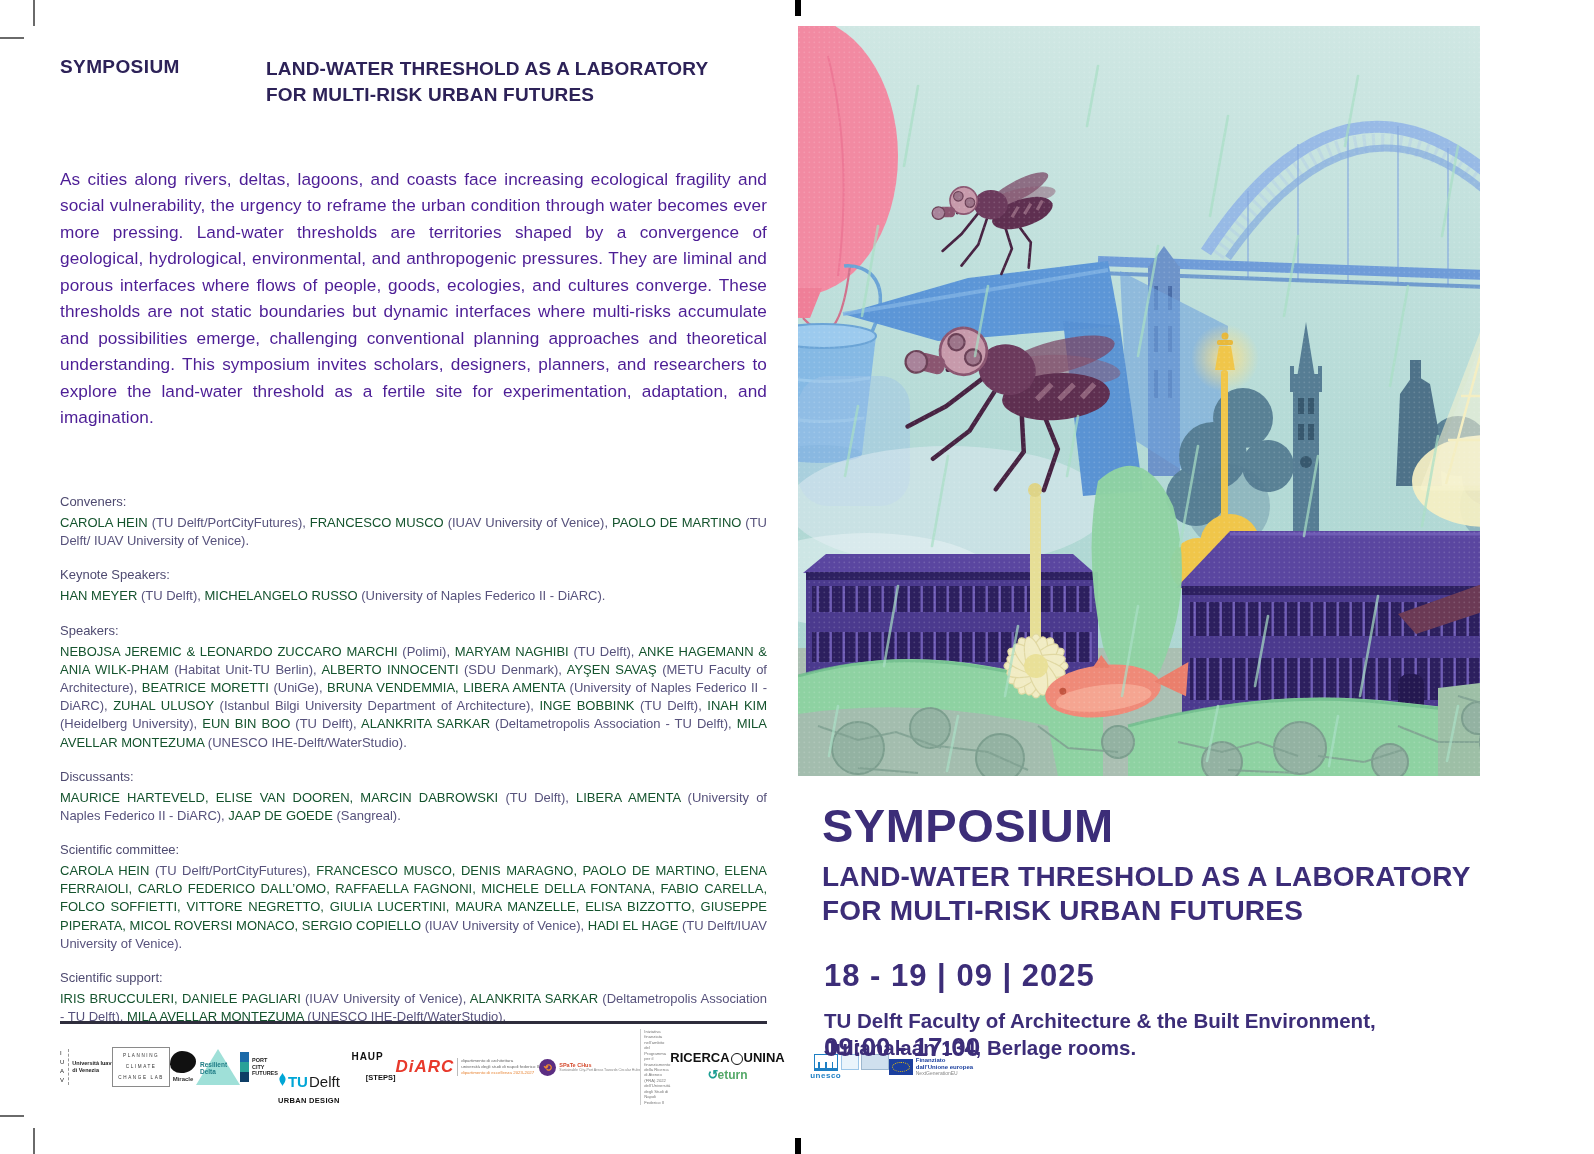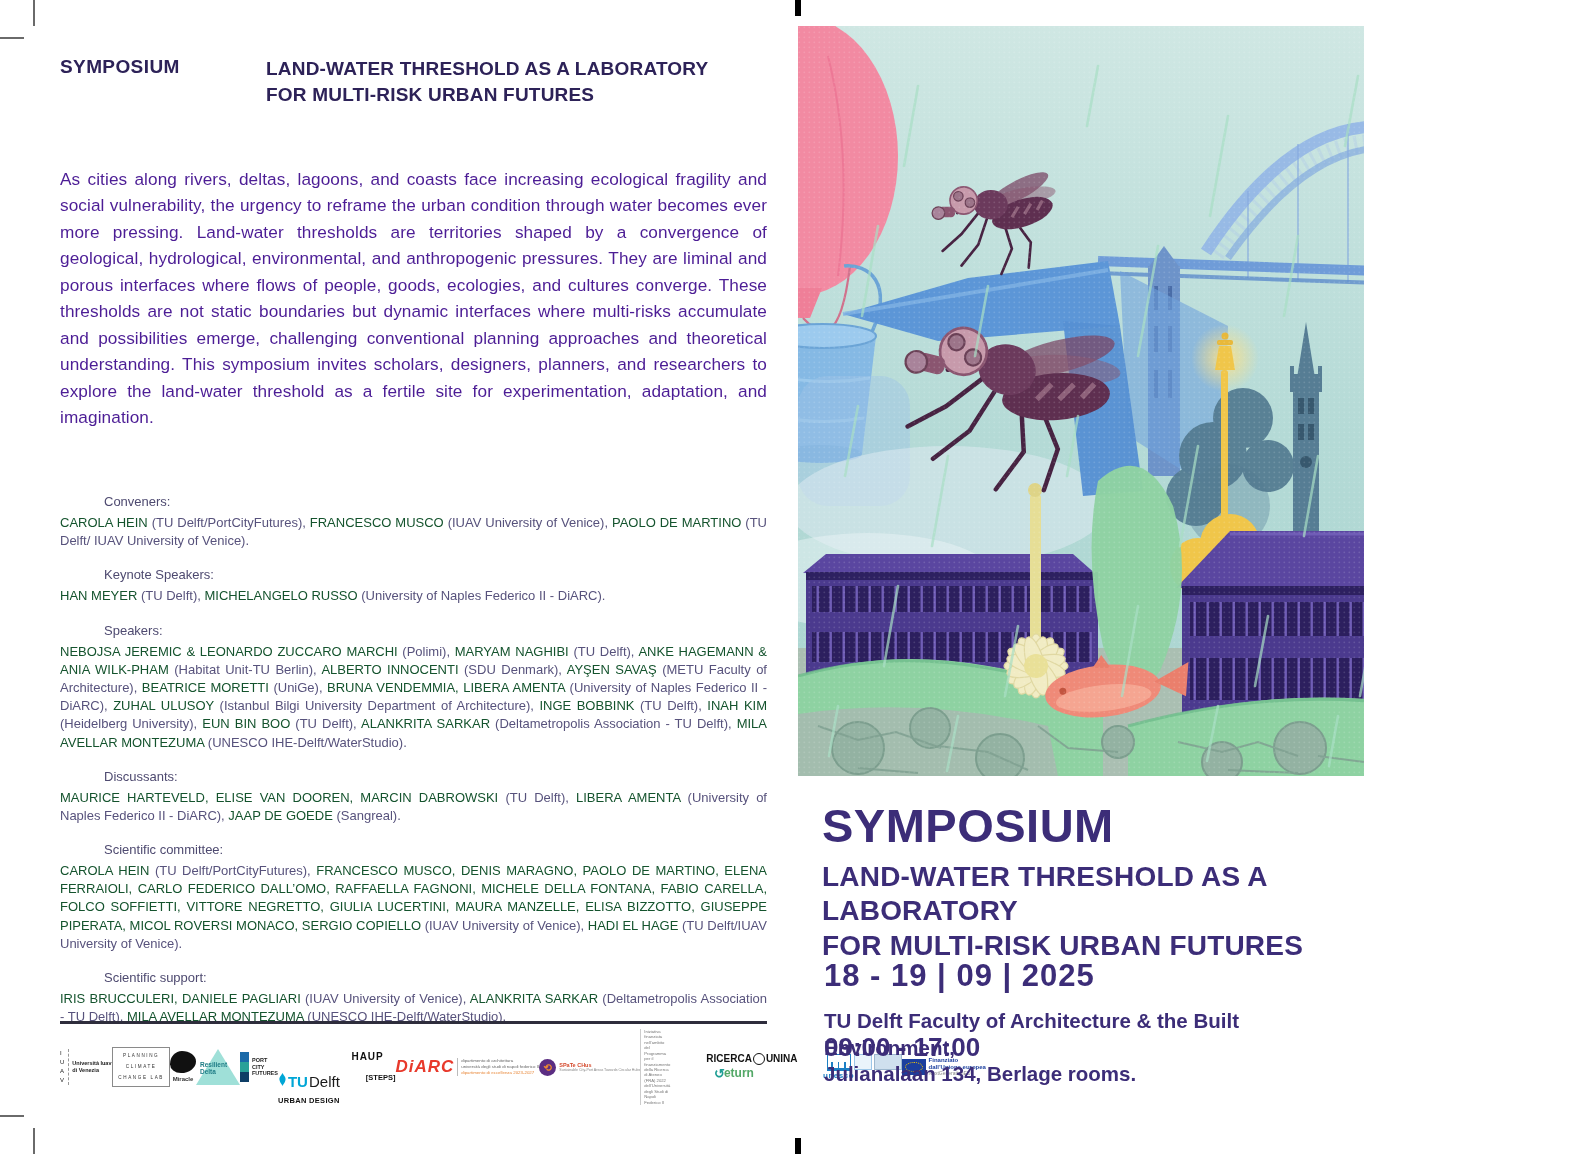--- a/index.html
+++ b/index.html
@@ -1,28 +1,28 @@
 <!DOCTYPE html>
 <html><head>
 <meta charset="utf-8">
 <style>
   html,body{margin:0;padding:0;background:#ffffff;}
-  .page{position:relative;width:1364px;height:1154px;background:#ffffff;overflow:hidden;
+  .page{position:relative;width:1480px;height:1154px;background:#ffffff;overflow:hidden;
         font-family:"Liberation Sans",sans-serif;color:#54507a;}
   
   .mark{position:absolute;background:#6a6a6a;}
   .bar{position:absolute;background:#000;}
   
   .kicker{position:absolute;left:60px;top:56px;font-size:19px;font-weight:800;color:#2d2258;letter-spacing:.4px;}
   .head-title{position:absolute;left:266px;top:56px;font-size:19px;font-weight:800;color:#2d2258;line-height:1.38;letter-spacing:.2px;}
   .intro{position:absolute;left:60px;top:166px;width:707px;font-size:17.2px;line-height:1.54;
          text-align:justify;color:#4c1d95;letter-spacing:.1px;}
   .people{position:absolute;left:60px;top:494px;width:707px;}
   .sec{margin-bottom:17px;}
-  .sec .lbl{font-size:13px;color:#4e4a70;margin-bottom:5px;margin-left:44px;}
+  .sec .lbl{font-size:13px;color:#4e4a70;margin-bottom:5px;}
   .sec .bod{font-size:13px;line-height:1.4;text-align:justify;color:#57527c;}
   .sec .bod b{color:#14532d;font-weight:400;}
   .rule{position:absolute;left:60px;top:1021px;width:707px;height:2.5px;background:#2e2d3c;}
   
   .logos{position:absolute;left:60px;top:1034px;width:707px;height:66px;display:flex;
          align-items:center;justify-content:space-between;}
   .logo{display:flex;align-items:center;gap:3px;color:#333;flex-shrink:0;}
   .tinycol{display:flex;flex-direction:column;line-height:1.15;}
   .iuav-l{font-size:6px;letter-spacing:1px;color:#222;line-height:1.5;border-right:1px dashed #999;padding-right:3px;}
   .iuav-t{font-size:5.5px;font-weight:700;color:#222;width:40px;line-height:1.2;}
@@ -42,21 +42,21 @@
   .haup{font-size:10px;font-weight:800;color:#111;letter-spacing:1px;}
   .steps{font-size:7.5px;font-weight:800;color:#111;margin-top:8px;padding-left:26px;}
   .diarc{font-size:17px;font-weight:800;color:#e8392b;letter-spacing:1px;font-style:italic;}
   .diarc-tx{font-size:4.4px;color:#666;line-height:1.35;width:78px;border-left:1px solid #bbb;padding-left:3px;}
   .diarc-tx .or{color:#e8883a;}
   .pcircle{width:17px;height:17px;border-radius:50%;background:#5b2d82;color:#f0892f;font-size:10px;
            display:flex;align-items:center;justify-content:center;font-weight:800;}
   .spate{font-size:5.5px;font-weight:700;color:#d4492c;}
   .spate small{display:block;font-size:3.6px;color:#888;font-weight:400;}
   .fra{font-size:4.2px;color:#777;width:62px;line-height:1.3;border-left:1px solid #ccc;padding-left:3px;}
-  .ricerca{font-size:10px;font-weight:800;color:#111;display:flex;align-items:center;gap:1px;margin-left:36px;}
+  .ricerca{font-size:13px;font-weight:800;color:#111;display:flex;align-items:center;gap:1px;}
   .ricerca .emb{width:10px;height:10px;border:1.4px solid #111;border-radius:50%;display:inline-block;}
   .return{font-size:12px;font-weight:800;color:#53a867;display:flex;align-items:center;}
   .return .sw{color:#1d9e93;font-size:13px;margin-right:-1px;}
   .unesco-box{display:flex;gap:2px;align-items:flex-start;}
   .un-b{width:26px;text-align:center;margin-left:28px;}
   .un-temple{width:20px;height:12px;margin:0 auto;border:1.6px solid #1d7fc4;border-bottom:3px solid #1d7fc4;
              display:flex;justify-content:space-around;align-items:flex-end;padding:1px 1px 0;}
   .un-temple i{width:1.6px;height:6px;background:#1d7fc4;}
   .un-t{font-size:8px;font-weight:800;color:#1d7fc4;letter-spacing:.5px;}
   .un-side{width:16px;height:14px;border:1px solid #9cc6e8;background:#eaf4fb;}

